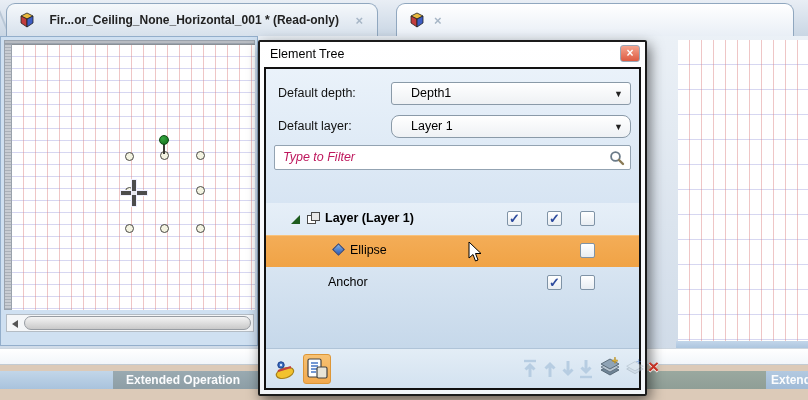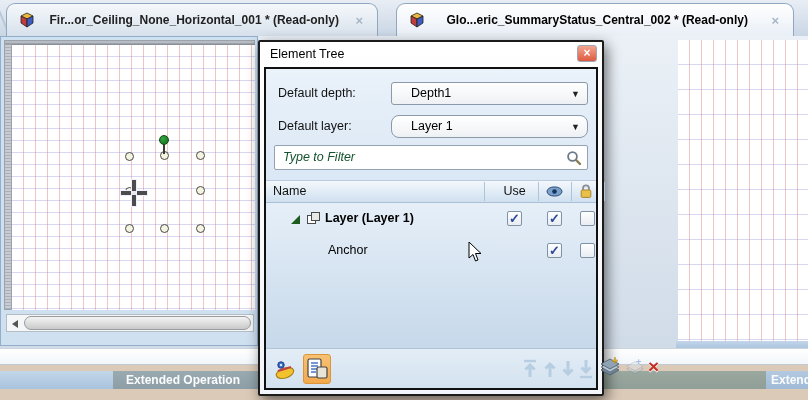--- a/index.html
+++ b/index.html
@@ -72,21 +72,21 @@
   .seg { position:absolute; top:371px; height:18px; overflow:hidden;
     font-size:12px; font-weight:bold; color:#fbfcfd; }
   .seg-blue-l { left:0; width:113px; background:linear-gradient(#c2d6e9,#a9c3dd); }
   .seg-slate-l { left:113px; width:300px; background:linear-gradient(#9aaab1,#8d9ea6);
     padding:2px 0 0 13px; }
   .seg-slate-r { left:560px; width:206px; background:linear-gradient(#9aa89f,#8f9e96); }
   .seg-blue-r { left:766px; width:42px; background:linear-gradient(#b3c9e0,#a0bbd7);
     padding:2px 0 0 5px; white-space:nowrap; }
 
   
-  .dialog { position:absolute; left:258px; top:40px; width:346px; height:356px;
+  .dialog { position:absolute; left:258px; top:40px; width:389px; height:356px;
     background:linear-gradient(#ffffff,#f2f5f9); border:2px solid #1b1b1b; border-radius:2px;
     box-shadow:3px 5px 14px rgba(0,0,0,.55); z-index:10; }
   .dlg-title { position:absolute; left:0; top:0; right:0; height:25px;
     font-size:12.5px; color:#000; padding:5px 0 0 10px; }
   .dlg-close { position:absolute; top:3px; right:5px; width:20px; height:17px;
     border:1px solid #9aa8b8; border-radius:3px;
     background:linear-gradient(#f5a58f,#dd5a41); color:#fff; font-weight:bold;
     font-size:12px; text-align:center; line-height:15px; }
   .dlg-body { position:absolute; left:4px; right:4px; top:25px; bottom:4px;
     border:2px solid #111;
@@ -94,21 +94,21 @@
 
   .fld-label { position:absolute; left:12px; font-size:12.5px; color:#111; }
   .combo { position:absolute; left:125px; right:8px; height:23px;
     border:1px solid #8a9aa8; border-radius:3px; background:linear-gradient(#ffffff,#eef1f4);
     font-size:12.5px; color:#000; padding:3px 22px 0 19px; }
   .combo .arrow { position:absolute; right:7px; top:6px; font-size:9px; color:#222; }
 
   .filterbox { position:absolute; left:8px; right:8px; top:76px; height:25px;
     border:1px solid #93a3b2; border-radius:2px; background:#fff; }
   .filterbox .ph { position:absolute; left:8px; top:4px; font-size:12.5px;
-    font-style:italic; color:#14532d; }
+    font-style:italic; color:#be185d; }
   .filterbox .mag { position:absolute; right:5px; top:4px; }
 
   .tree-head { position:absolute; left:0; right:0; top:111px; height:23px;
     background:linear-gradient(#f4f8fc,#cfe0f0); border-top:1px solid #b9cbdd;
     border-bottom:1px solid #aac0d6; font-size:12.5px; color:#111; }
   .tree-head .name { position:absolute; left:7px; top:3px; }
   .tree-head .use { position:absolute; left:225px; width:47px; top:3px; text-align:center; }
   .col-sep { position:absolute; top:1px; bottom:1px; width:1px; background:#aec4d9; }
   .tree-head .eyewrap { position:absolute; left:280px; top:5px; }
   .tree-head .lockwrap { position:absolute; left:313px; top:3px; }
@@ -165,21 +165,20 @@
         </svg>
       <span class="label">Fir...or_Ceiling_None_Horizontal_001 * (Read-only)</span>
       <span class="close">×</span>
     </div>
     <div class="tab active" style="left:396px; width:398px;">
       <svg width="16" height="16" viewBox="0 0 16 16">
           <polygon points="8,1 14,4 8,7 2,4" fill="#e8b93e" stroke="#222" stroke-width="0.8"></polygon>
           <polygon points="2,4 8,7 8,15 2,11" fill="#c23c3c" stroke="#222" stroke-width="0.8"></polygon>
           <polygon points="14,4 8,7 8,15 14,11" fill="#3c5cc2" stroke="#222" stroke-width="0.8"></polygon>
         </svg>
-      <span class="label">Glo...eric_SummaryStatus_Central_002 * (Read-only)</span>
       <span class="close">×</span>
     </div>
   </div>
 
   <div class="doc-left">
     <div class="ruler-h"></div>
     <div class="ruler-v"></div>
     <div class="canvas">
       <div id="canvas-anchors">
           <div class="anchor" style="left: 112.5px; top: 106.5px;"></div>
@@ -232,53 +231,38 @@
       <div class="filterbox">
         <span class="ph">Type to Filter</span>
         <span class="mag">
           <svg width="16" height="16" viewBox="0 0 16 16">
               <circle cx="6.5" cy="6.5" r="4.4" fill="none" stroke="#6a7a88" stroke-width="1.8"></circle>
               <line x1="10" y1="10" x2="14" y2="14" stroke="#8a7a55" stroke-width="2.4" stroke-linecap="round"></line>
             </svg>
         </span>
       </div>
 
-      <div class="tree-head">
-        <span class="name">Name</span>
-        <div class="col-sep" style="left:218px;"></div>
-        <span class="use">Use</span>
-        <div class="col-sep" style="left:272px;"></div>
-        <span class="eyewrap">
-          <svg width="17" height="11" viewBox="0 0 17 11">
-              <ellipse cx="8.5" cy="5.5" rx="7.5" ry="4.6" fill="#7aa0cc" stroke="#2a4a74" stroke-width="1"></ellipse>
-              <circle cx="8.5" cy="5.5" r="2.3" fill="#13335c"></circle>
-            </svg>
-        </span>
-        <div class="col-sep" style="left:305px;"></div>
-        <span class="lockwrap">
-          <svg width="14" height="15" viewBox="0 0 14 15">
-              <path d="M4 6 V4.4 a3 3 0 0 1 6 0 V6" fill="none" stroke="#8a8f96" stroke-width="1.8"></path>
-              <rect x="2.2" y="6" width="9.6" height="7.4" rx="1.2" fill="#e8c04a" stroke="#a8862a" stroke-width="1"></rect>
-            </svg>
-        </span>
-        <div class="col-sep" style="left:338px;"></div>
-      </div>
 
       <div class="tree-list" id="tree-rows">
           <div class="trow">
             <div class="expander"></div>
             <div class="icon-layers">
               <div class="b1"></div>
               <div class="b2"></div>
             </div>
             <span class="lbl" style="left: 59px; font-weight: bold;">Layer (Layer 1)</span>
             <div class="cb cb-use">✓</div>
             <div class="cb cb-eye">✓</div>
             <div class="cb cb-lock"></div>
           </div>
+          <div class="trow sel">
+            <div class="icon-diamond"></div>
+            <span class="lbl" style="left: 84px;">Ellipse</span>
+            <div class="cb cb-lock"></div>
+          </div>
           <div class="trow">
             <span class="lbl" style="left: 62px;">Anchor</span>
             <div class="cb cb-eye">✓</div>
             <div class="cb cb-lock"></div>
           </div>
         </div>
 
       <div class="dlg-toolbar">
         <span class="tool-left1">
           <svg width="24" height="24" viewBox="0 0 24 24">

